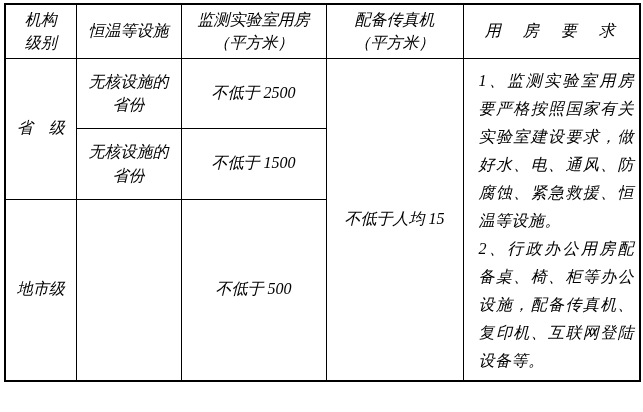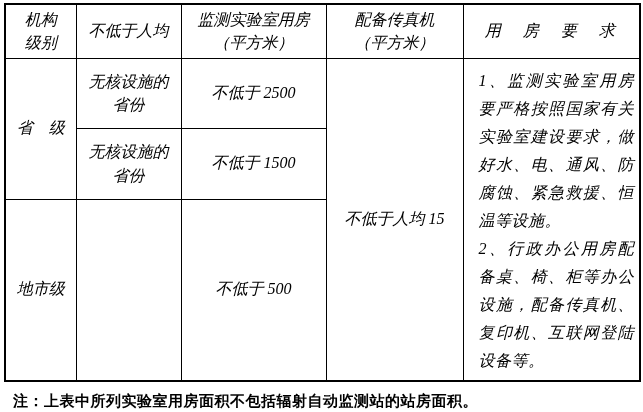--- a/index.html
+++ b/index.html
@@ -73,21 +73,21 @@
       <col style="width:71px">
       <col style="width:105px">
       <col style="width:145px">
       <col style="width:137px">
       <col style="width:177px">
     </colgroup>
     <tbody>
       <tr class="header-row">
         <th class="prewrap">机构
 级别</th>
-        <th>不低于人均</th>
+        <th>恒温等设施</th>
         <th class="prewrap">监测实验室用房
 （平方米）</th>
         <th class="prewrap">配备传真机
 （平方米）</th>
         <th class="spaced">用　房　要　求</th>
       </tr>
       <tr class="row-1">
         <td rowspan="2">省　级</td>
         <td class="prewrap">无核设施的
 省份</td>
@@ -103,14 +103,13 @@
 省份</td>
         <td>不低于 1500</td>
       </tr>
       <tr class="row-3">
         <td>地市级</td>
         <td></td>
         <td>不低于 500</td>
       </tr>
     </tbody>
   </table>
-  <p class="note">注：上表中所列实验室用房面积不包括辐射自动监测站的站房面积。</p>
 </div>
 
 </body></html>

